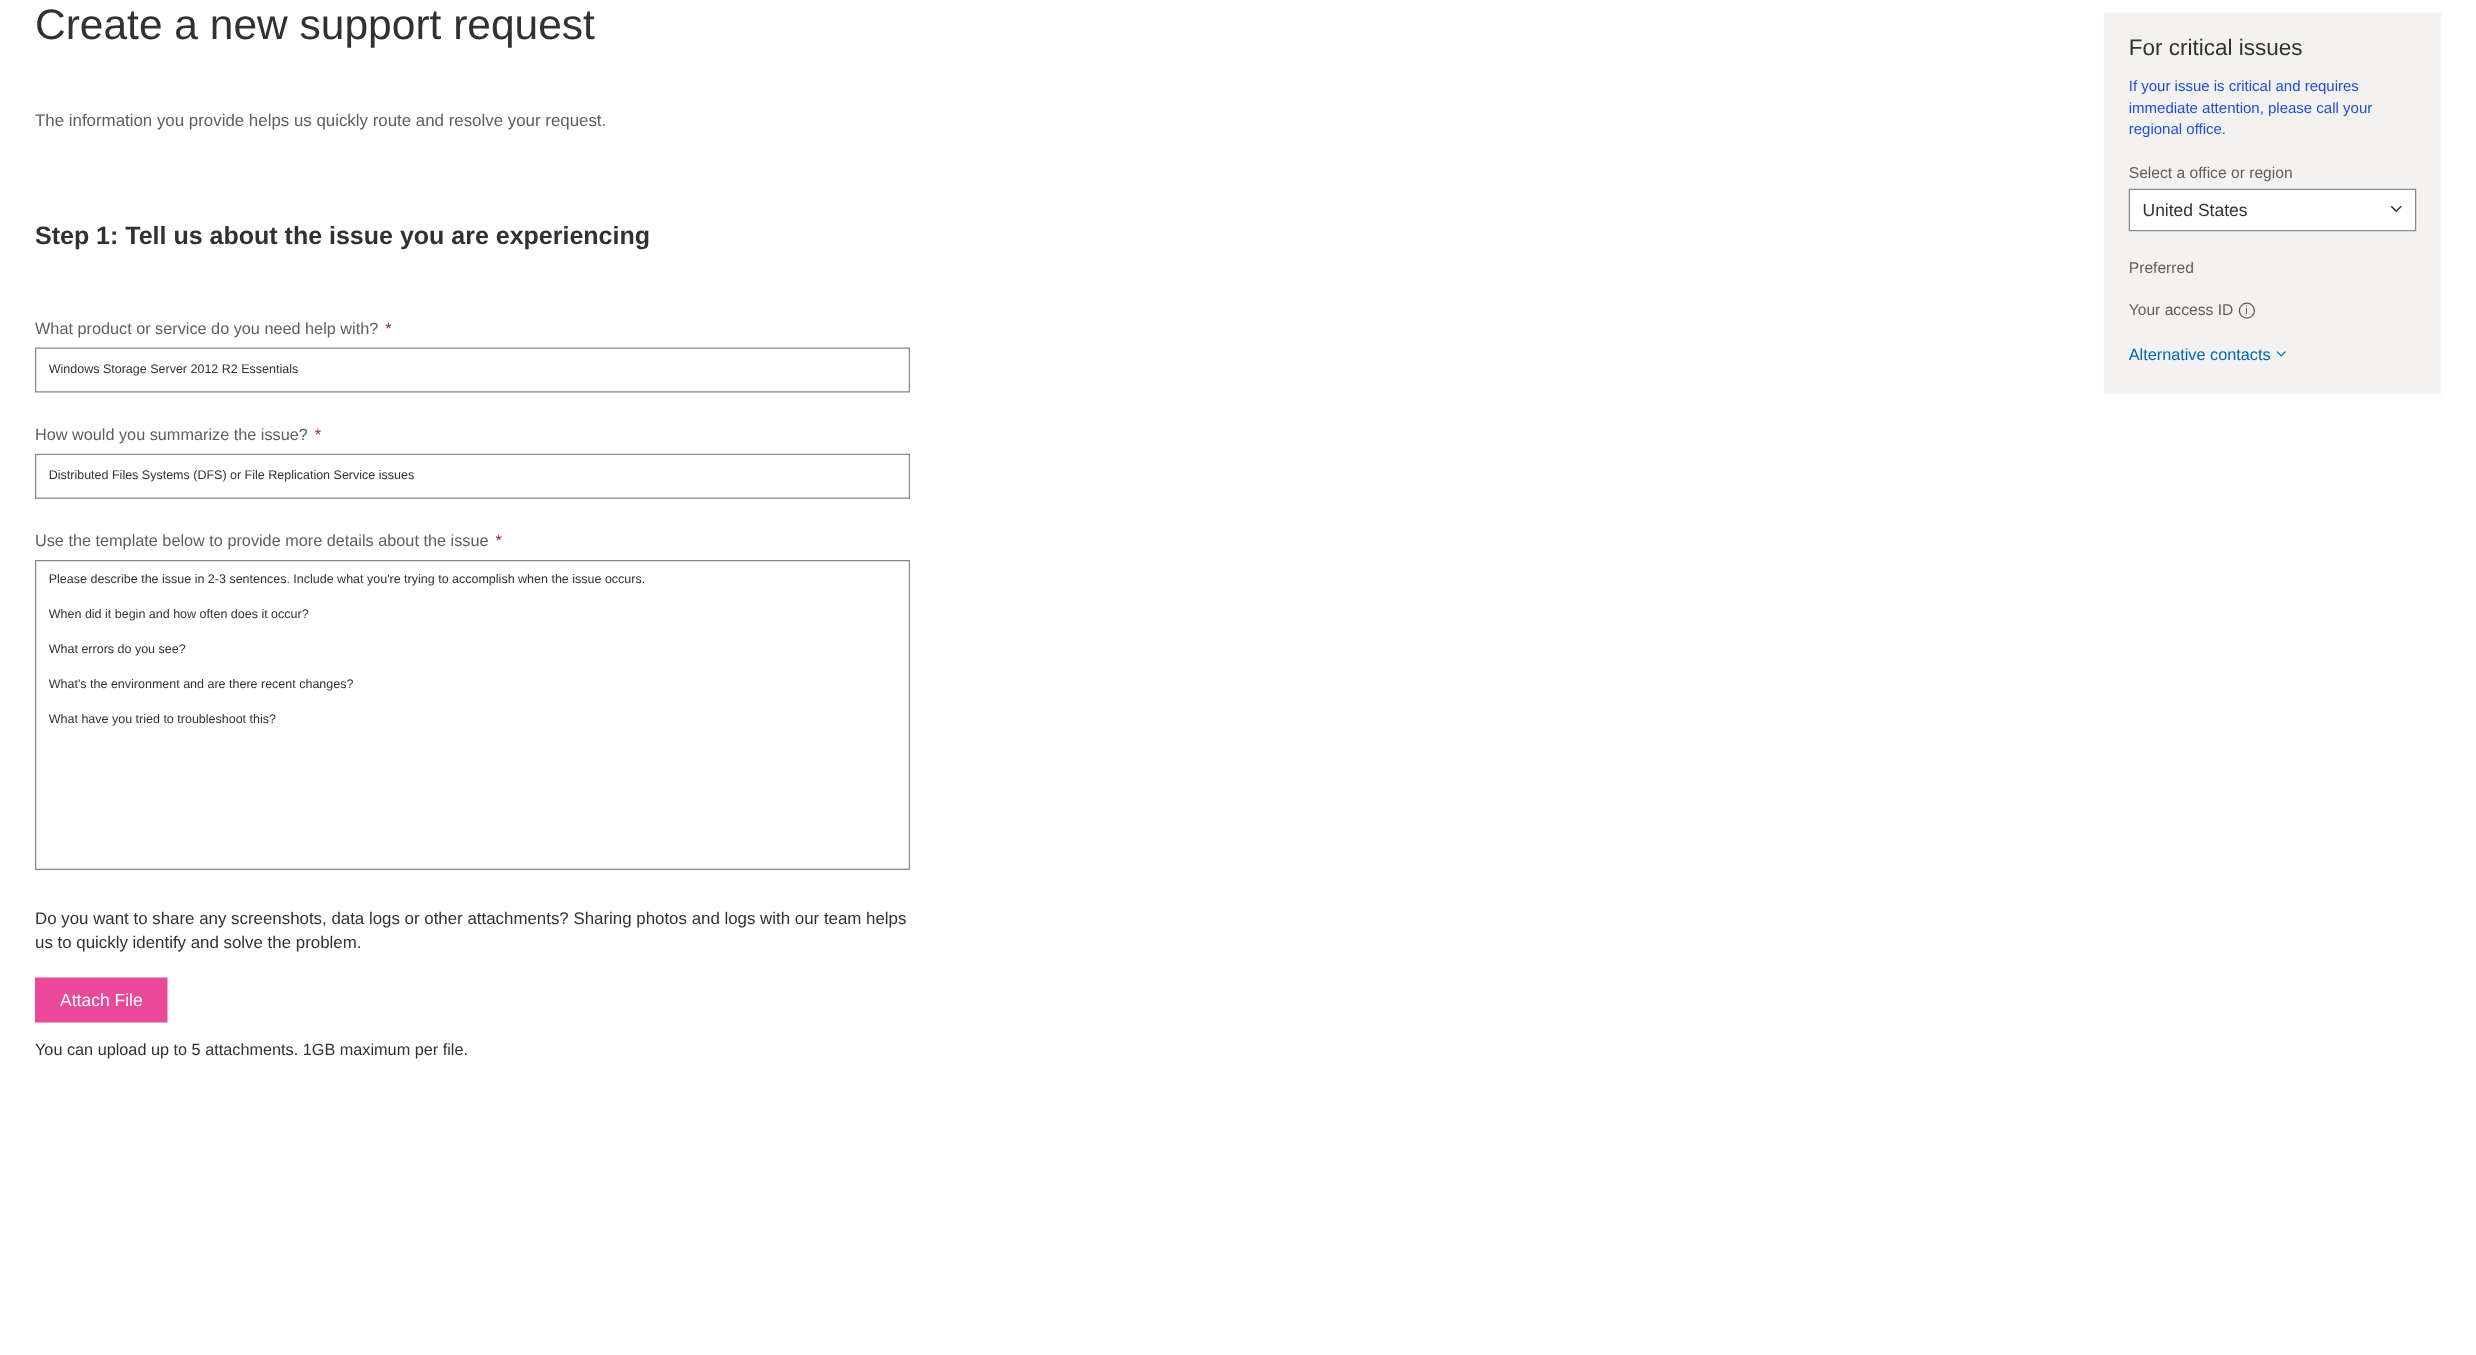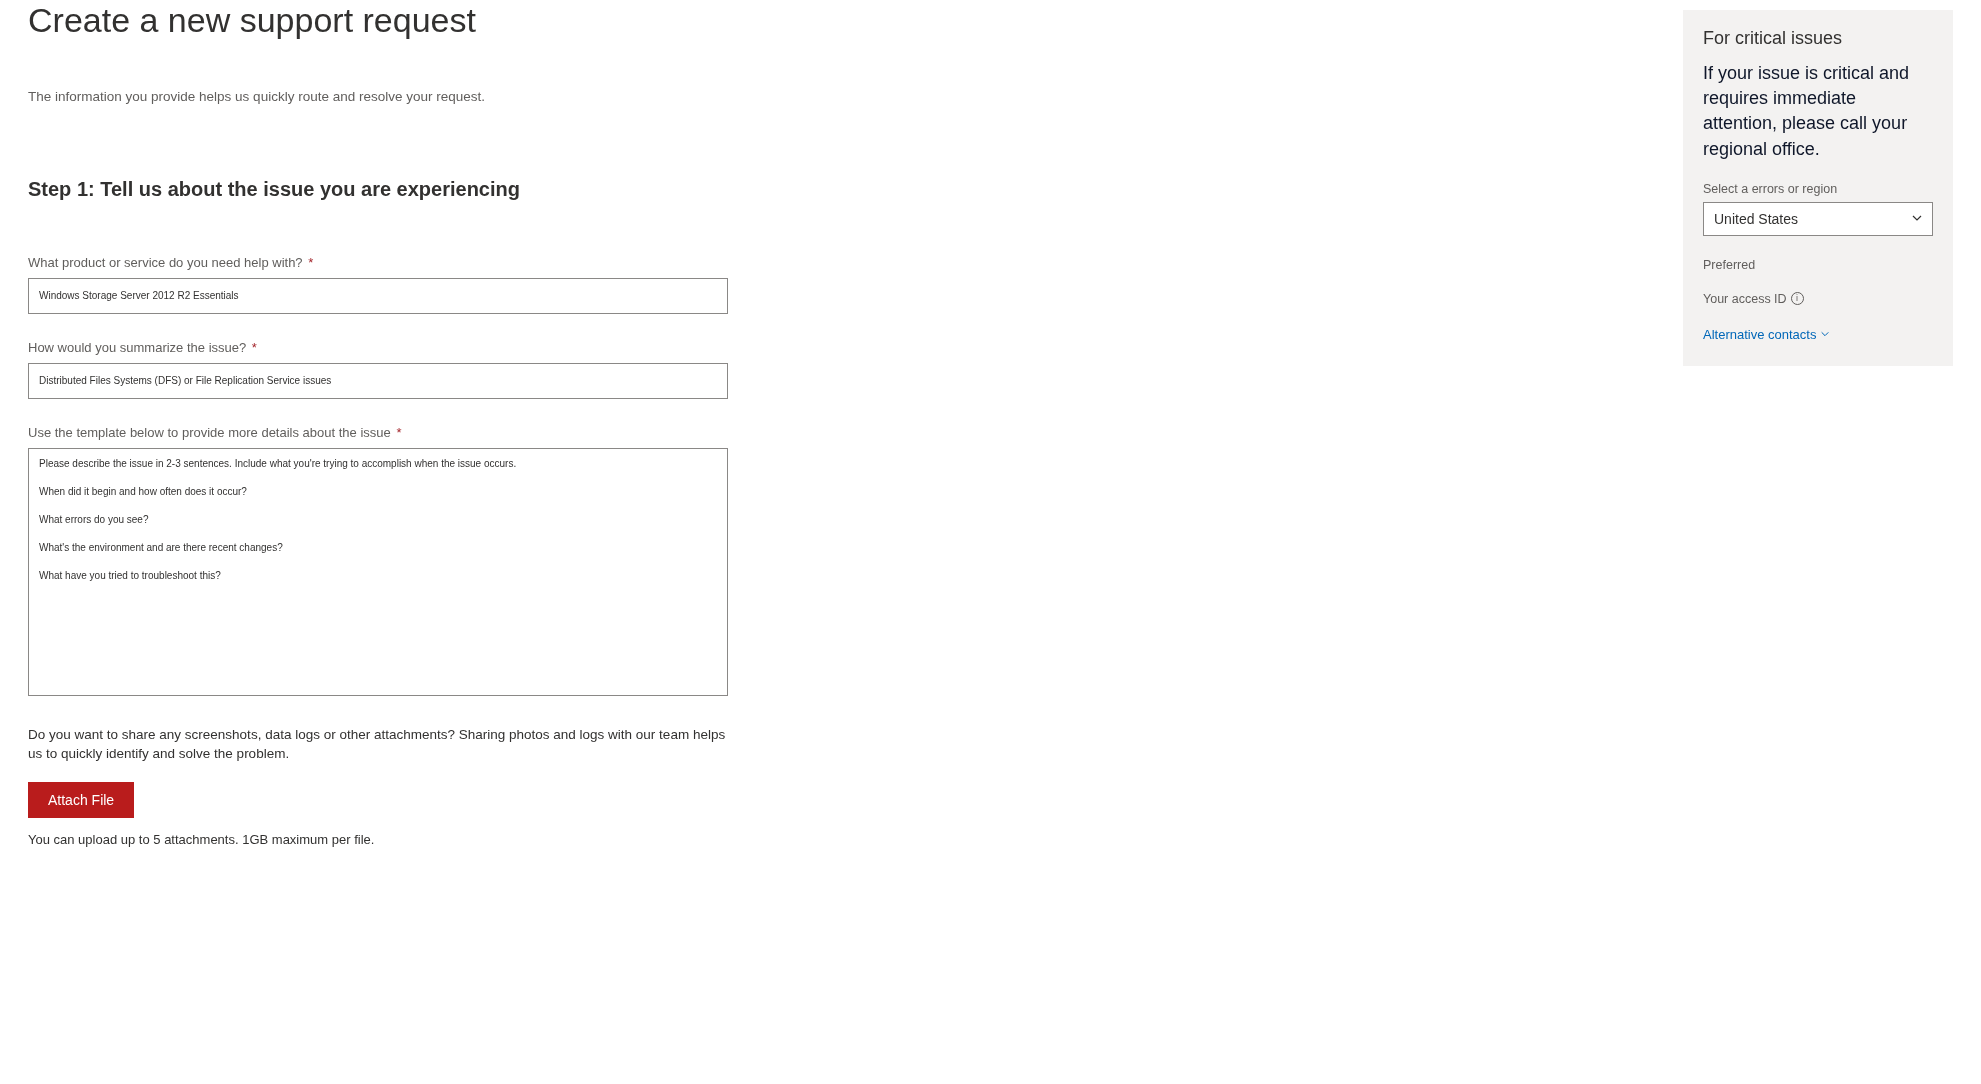--- a/index.html
+++ b/index.html
@@ -73,21 +73,21 @@
   .field-block { margin-bottom: 26px; }
   .attach-desc {
     font-size: 13.5px;
     color: #323130;
     margin-top: 22px;
     margin-bottom: 18px;
     max-width: 700px;
     line-height: 1.45;
   }
   .attach-btn {
-    background: #b91c1c;
+    background: #ec4899;
     color: #ffffff;
     border: none;
     padding: 10px 20px;
     font-size: 14px;
     font-family: inherit;
     cursor: pointer;
   }
   .attach-hint {
     font-size: 13px;
     color: #323130;
@@ -98,22 +98,22 @@
     background: #f3f2f1;
     padding: 18px 20px 24px 20px;
   }
   .side-title {
     font-size: 18px;
     font-weight: 400;
     color: #323130;
     margin-bottom: 12px;
   }
   .side-desc {
-    font-size: 18px;
-    color: #0f172a;
+    font-size: 12px;
+    color: #1d4ed8;
     line-height: 1.4;
     margin-bottom: 20px;
   }
   .side-label {
     font-size: 12.5px;
     color: #605e5c;
     margin-bottom: 6px;
     display: flex;
     align-items: center;
     gap: 4px;
@@ -212,21 +212,21 @@
   </div>
 
   <div class="spacer-col"></div>
 
   <aside class="side-col">
     <div class="sidebox">
       <h3 class="side-title">For critical issues</h3>
       <p class="side-desc">If your issue is critical and requires immediate attention, please call your regional office.</p>
 
       <div class="side-section">
-        <div class="side-label">Select a errors or region</div>
+        <div class="side-label">Select a office or region</div>
         <div class="select-wrap">
           <div class="select-box">
             <span>United States</span>
           </div>
           <span class="chev">
             <svg width="12" height="12" viewBox="0 0 12 12">
                 <path d="M2 4 L6 8 L10 4" fill="none" stroke="#323130" stroke-width="1.2"></path>
               </svg>
           </span>
         </div>

